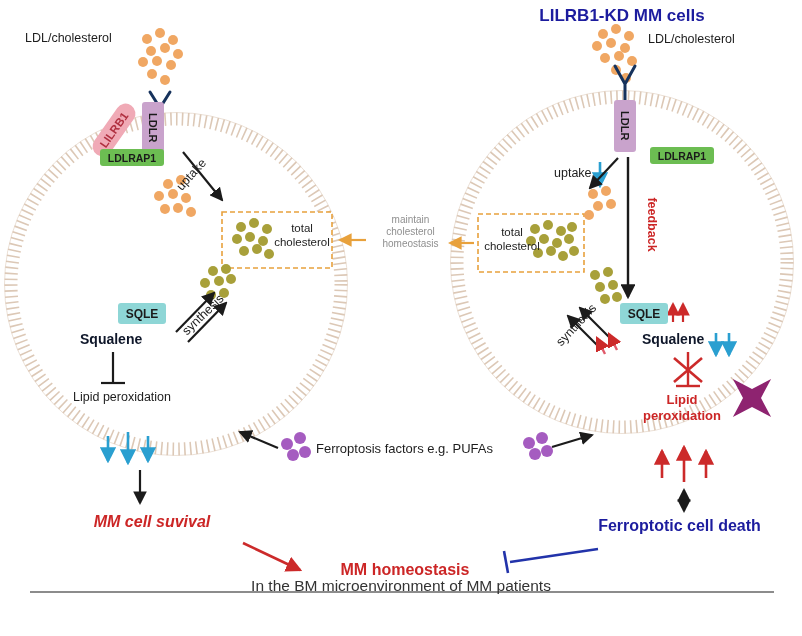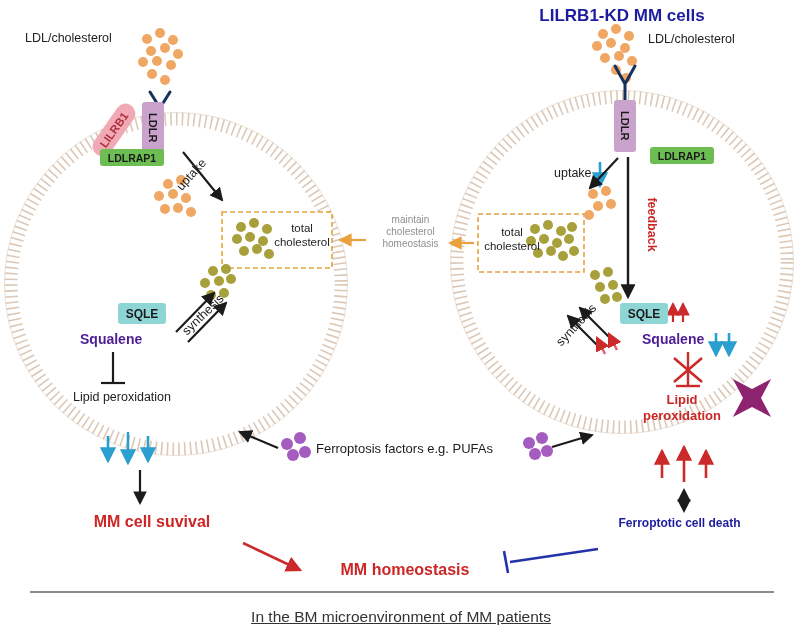--- a/index.html
+++ b/index.html
@@ -4,21 +4,21 @@
 <style>
   html,body{margin:0;padding:0;background:#fff;}
   .canvas{position:relative;width:802px;height:636px;background:#ffffff;overflow:hidden;
           font-family:"Liberation Sans",sans-serif;}
   svg.gfx{position:absolute;left:0;top:0;}
   .lbl{position:absolute;line-height:1.2;color:#1d1d1d;white-space:normal;}
   .bold{font-weight:bold;}
   .center{text-align:center;}
   .red{color:#cc2626;}
   .navy{color:#1c1c9e;}
-  .orange{color:#4c1d95;}
+  .orange{color:#0f172a;}
   .gray{color:#8f8f8f;}
   .box{position:absolute;display:flex;align-items:center;justify-content:center;
        font-weight:bold;border-radius:3px;color:#1b1b1b;}
   .vtext{writing-mode:vertical-rl;}
 </style>
 </head>
 <body>
 
 <div class="canvas">
 
@@ -240,38 +240,38 @@
 
   <div class="lbl center" style="left:273px;top:222px;width:58px;font-size:11.5px;">total cholesterol</div>
 
   <div class="box" style="left:118px;top:303px;width:48px;height:21px;background:#8ed6d6;font-size:12px;">SQLE</div>
   <div class="lbl" style="left:175px;top:302px;width:68px;font-size:12.5px;transform:rotate(-44deg);">synthesis</div>
 
   <div class="lbl bold orange" style="left:80px;top:331px;width:80px;font-size:14px;">Squalene</div>
 
   <div class="lbl center" style="left:72px;top:390px;width:100px;font-size:12.5px;">Lipid peroxidation</div>
 
-  <div class="lbl bold red center" style="left:72px;top:512px;width:160px;font-size:16px;">MM cell suvival</div>
+  <div class="lbl bold red center" style="left:72px;top:512px;width:160px;font-size:16px;font-style:italic;">MM cell suvival</div>
 
   <div class="lbl gray center" style="left:368px;top:214px;width:85px;font-size:10px;">maintain cholesterol homeostasis</div>
   <div class="lbl" style="left:316px;top:441px;width:210px;font-size:13px;">Ferroptosis factors e.g. PUFAs</div>
   <div class="lbl bold red center" style="left:325px;top:560px;width:160px;font-size:16px;">MM homeostasis</div>
 
   <div class="box vtext" style="left:614px;top:100px;width:22px;height:52px;background:#c9a3cc;font-size:11px;">LDLR</div>
   <div class="box" style="left:650px;top:147px;width:64px;height:17px;background:#6cbd52;font-size:10.5px;">LDLRAP1</div>
 
   <div class="lbl" style="left:554px;top:166px;width:48px;font-size:12.5px;">uptake</div>
   <div class="lbl bold red center" style="left:616px;top:217px;width:70px;font-size:12.5px;transform:rotate(90deg);">feedback</div>
 
   <div class="lbl center" style="left:481px;top:226px;width:62px;font-size:11.5px;">total cholesterol</div>
 
   <div class="box" style="left:620px;top:303px;width:48px;height:21px;background:#8ed6d6;font-size:12px;">SQLE</div>
   <div class="lbl" style="left:548px;top:312px;width:68px;font-size:12.5px;transform:rotate(-47deg);">synthesis</div>
 
   <div class="lbl bold orange" style="left:642px;top:331px;width:80px;font-size:14px;">Squalene</div>
 
   <div class="lbl bold red center" style="left:632px;top:392px;width:100px;font-size:13px;">Lipid peroxidation</div>
 
-  <div class="lbl bold navy center" style="left:562px;top:516px;width:235px;font-size:12px;">Ferroptotic cell death</div>
-
-  <div class="lbl center" style="left:101px;top:608px;width:600px;font-size:15.5px;color:#333;text-decoration:underline;">In the BM microenvironment of MM patients</div>
+  <div class="lbl bold navy center" style="left:562px;top:516px;width:235px;font-size:16px;">Ferroptotic cell death</div>
+
+  <div class="lbl center" style="left:101px;top:577px;width:600px;font-size:15.5px;color:#333;">In the BM microenvironment of MM patients</div>
 
 </div>
 
 </body></html>

